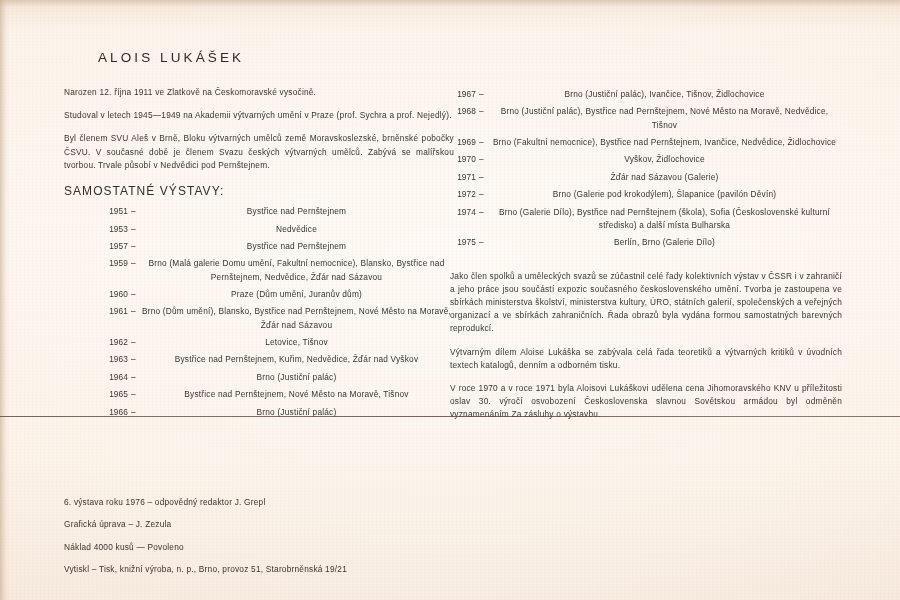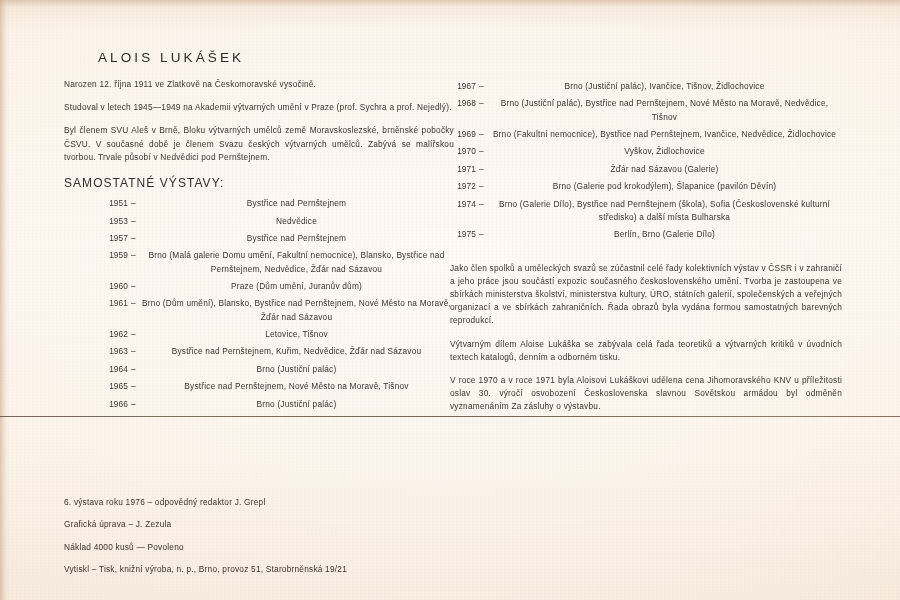--- a/index.html
+++ b/index.html
@@ -90,20 +90,21 @@
     margin-left: 36px;
   }
 
   .col {
     position: absolute;
     font-size: 8.3px;
     line-height: 13.2px;
     letter-spacing: .22px;
     color: #3a332d;
     text-align: justify;
+    margin-top: 8px;
   }
   #col-left  { left: 64px;  top: 78px;  width: 390px; }
   #col-right { left: 450px; top: 80px;  width: 392px; }
 
   .para {
     margin: 0 0 10px 0;
     text-align: justify;
     text-justify: inter-word;
   }
   .para.last { margin-bottom: 0; }
@@ -215,21 +216,21 @@
           <span class="exh-places">Brno (Dům umění), Blansko, Bystřice nad Pernštejnem, Nové Město na Moravě, Žďár nad Sázavou</span>
         </li>
         <li class="exh-item">
           <span class="exh-year">1962</span>
           <span class="exh-dash">–</span>
           <span class="exh-places">Letovice, Tišnov</span>
         </li>
         <li class="exh-item">
           <span class="exh-year">1963</span>
           <span class="exh-dash">–</span>
-          <span class="exh-places">Bystřice nad Pernštejnem, Kuřim, Nedvědice, Žďár nad Sázavou</span>
+          <span class="exh-places">Bystřice nad Pernštejnem, Kuřim, Nedvědice, Žďár nad Vyškov</span>
         </li>
         <li class="exh-item">
           <span class="exh-year">1964</span>
           <span class="exh-dash">–</span>
           <span class="exh-places">Brno (Justiční palác)</span>
         </li>
         <li class="exh-item">
           <span class="exh-year">1965</span>
           <span class="exh-dash">–</span>
           <span class="exh-places">Bystřice nad Pernštejnem, Nové Město na Moravě, Tišnov</span>

